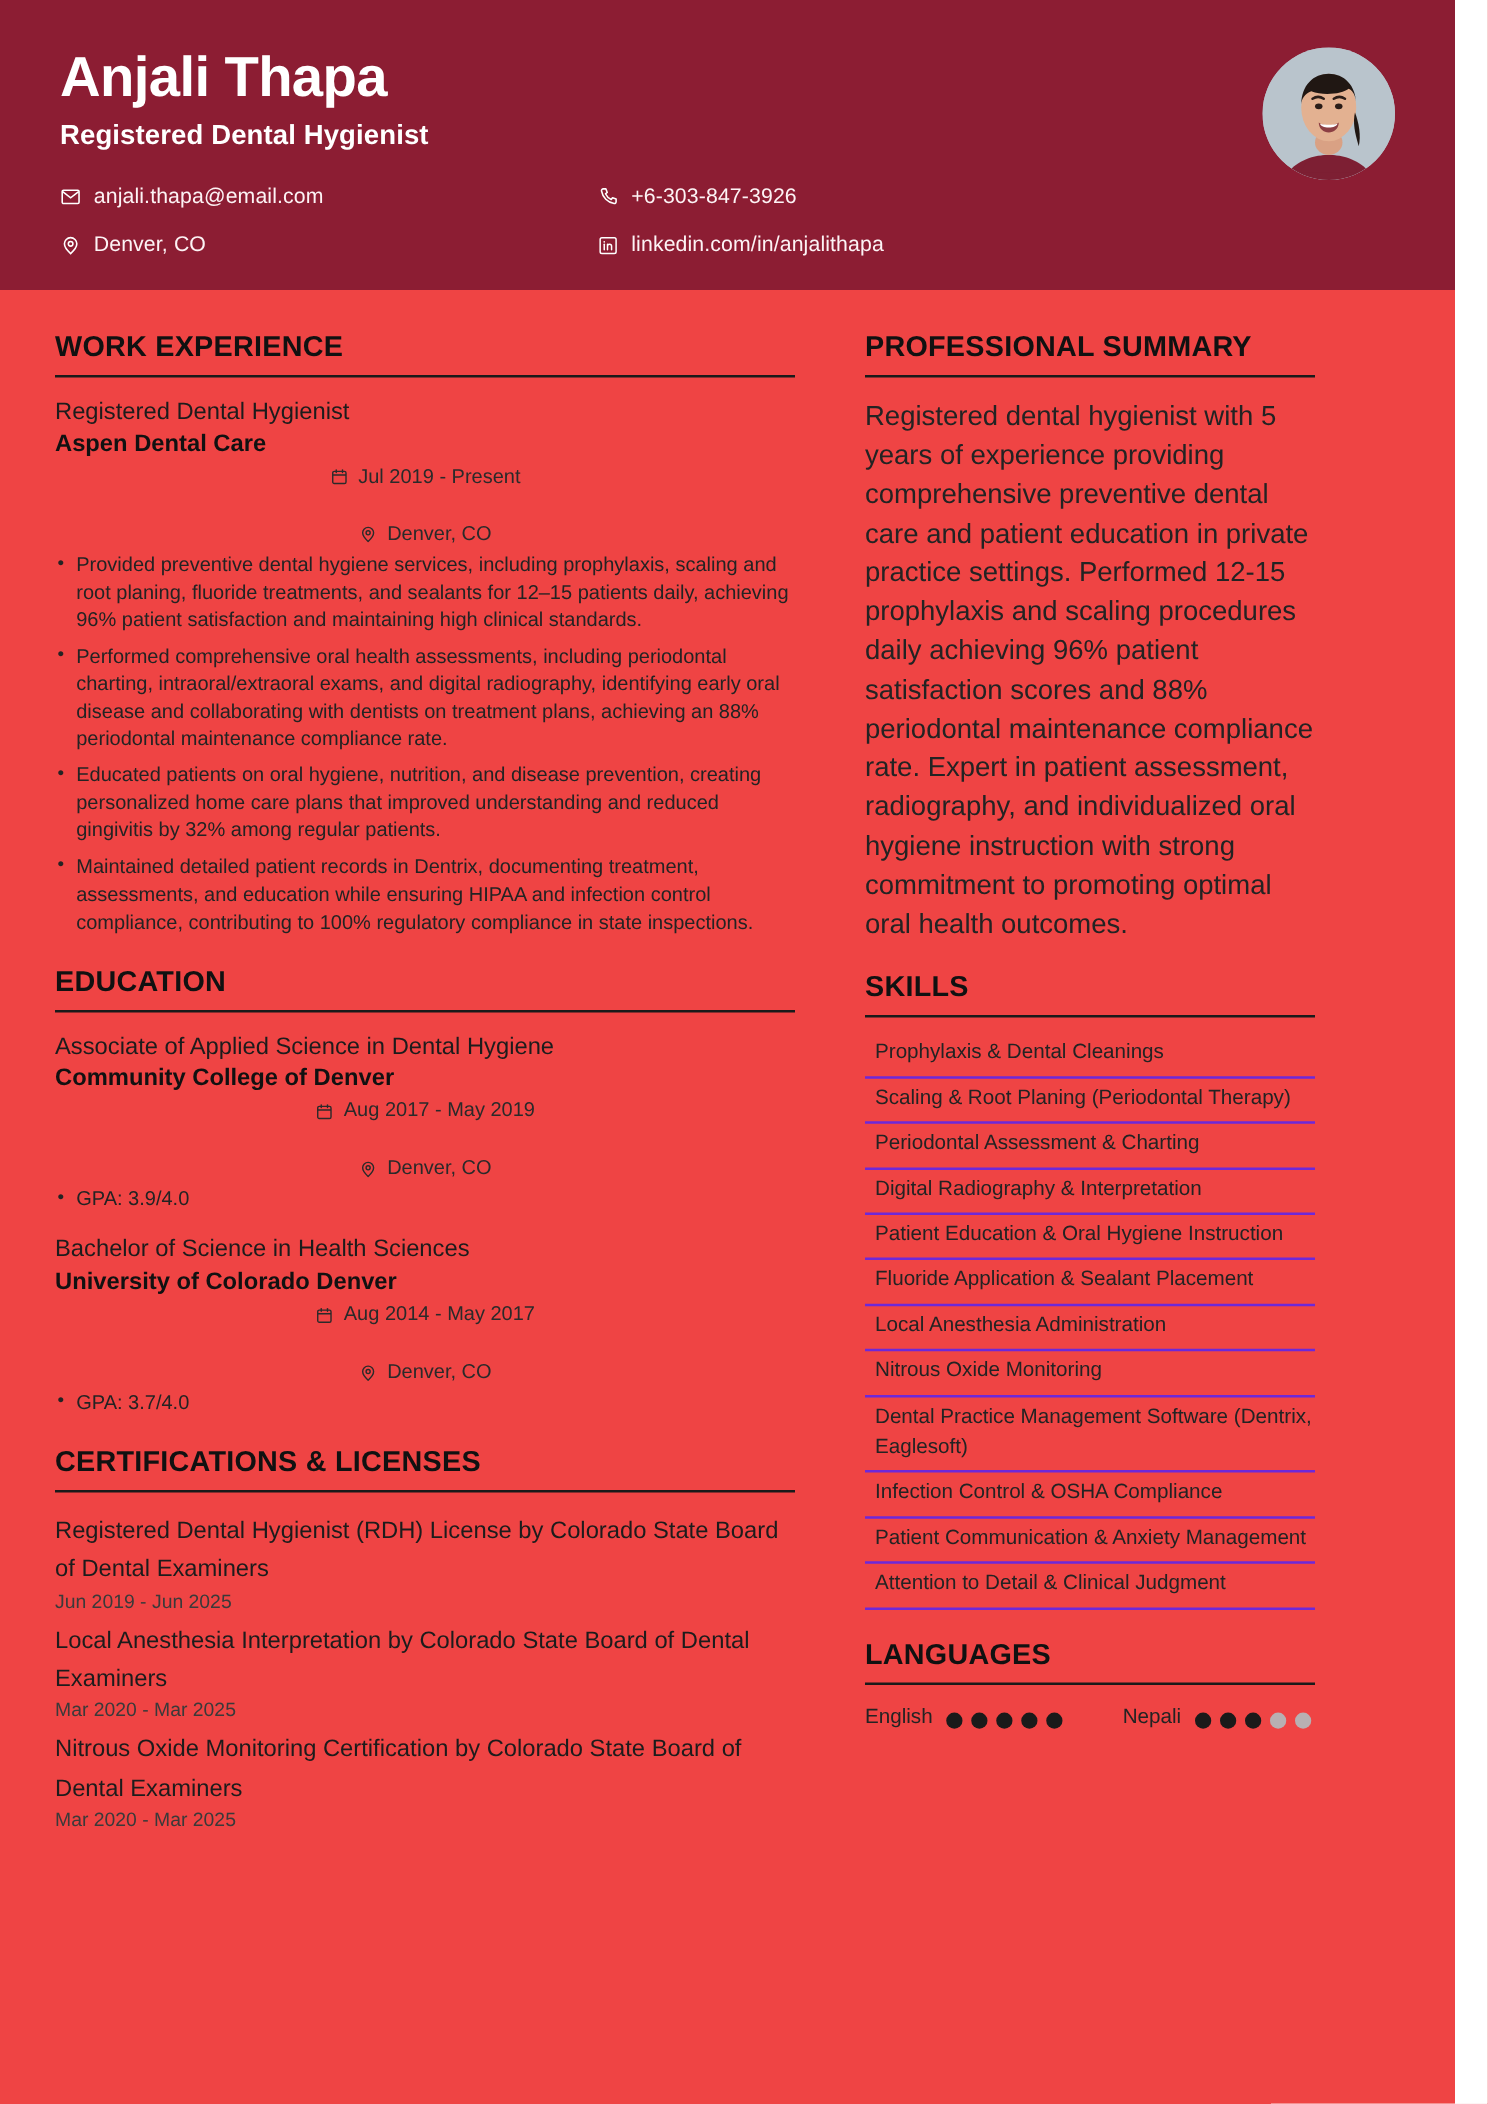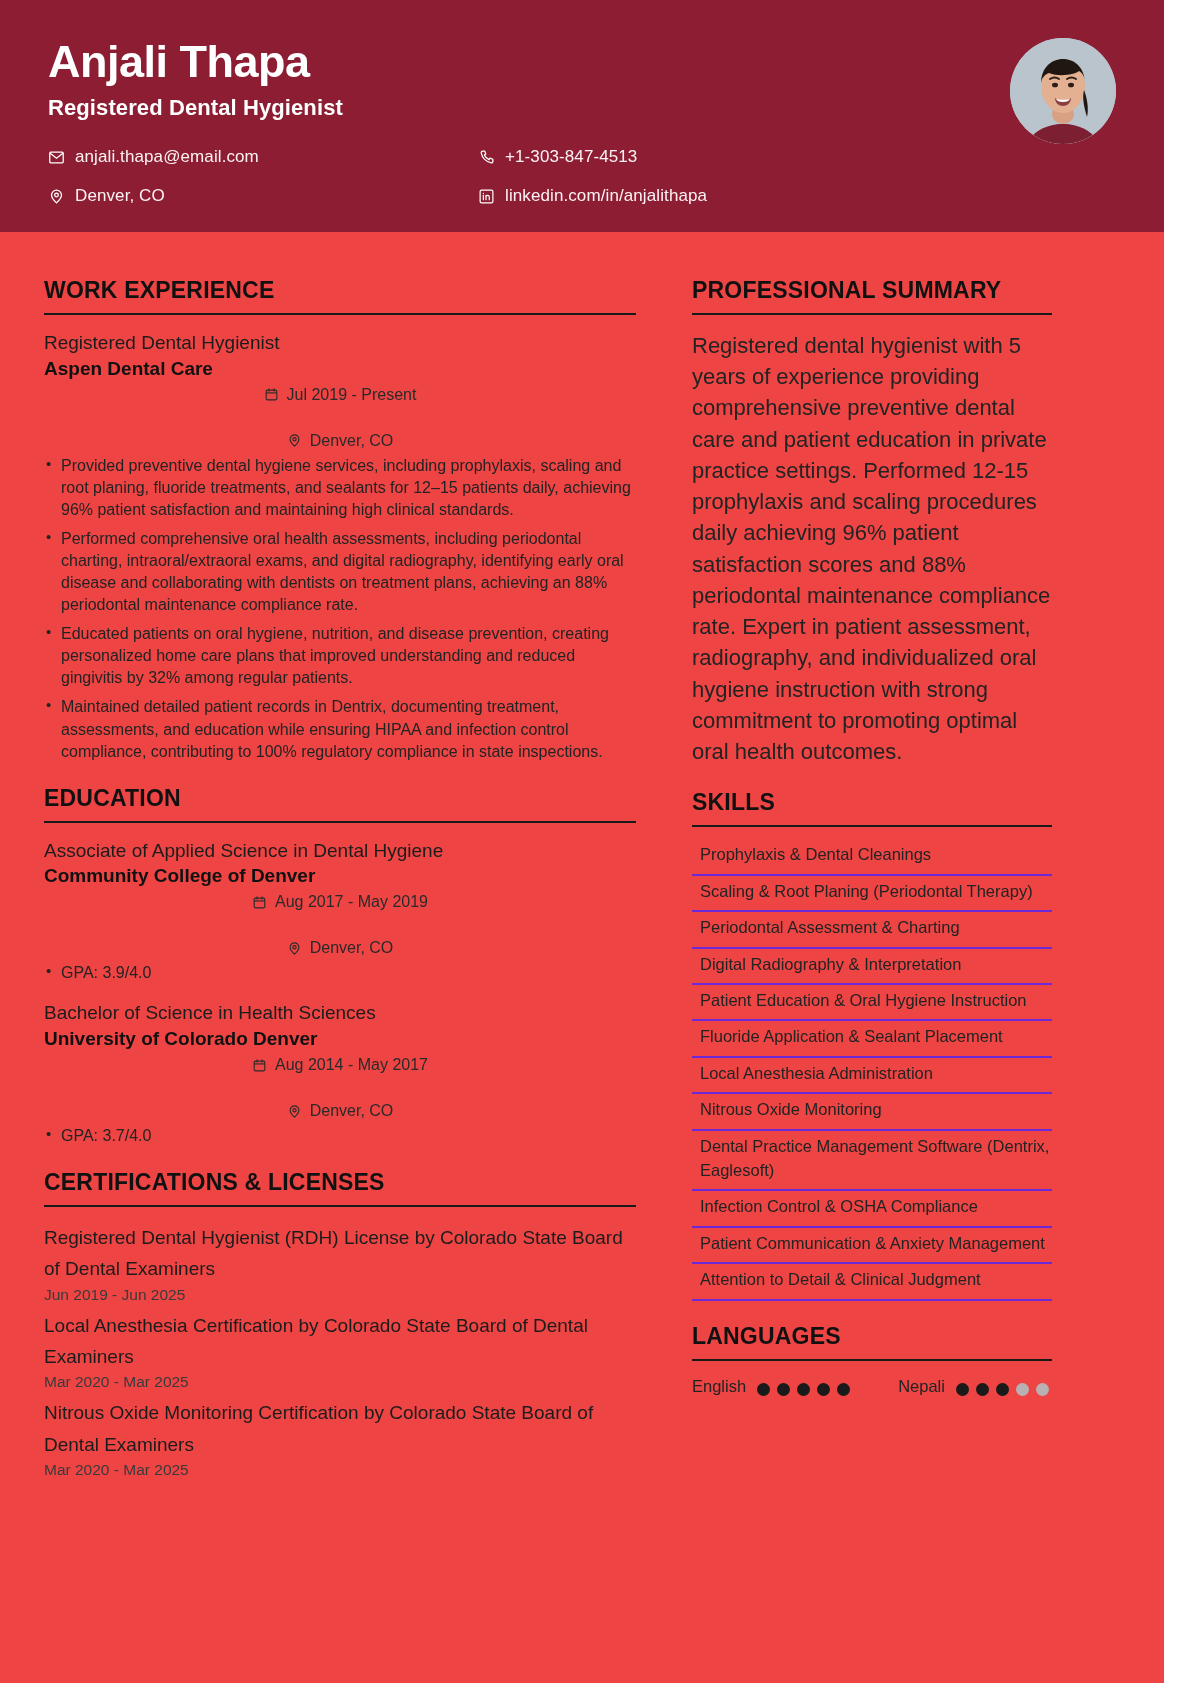--- a/index.html
+++ b/index.html
@@ -75,21 +75,21 @@
   .col-right { width: 360px; flex: none; }
 
   .section-title {
     font-size: 23px;
     font-weight: bold;
     color: #111111;
     letter-spacing: 0.2px;
     margin-top: 22px;
     margin-bottom: 9px;
   }
-  .section-title:first-child { margin-top: 17px; }
+  .section-title:first-child { margin-top: 4px; }
   .rule {
     border: 0;
     border-top: 2.5px solid #1a1a1a;
     margin-bottom: 15px;
   }
 
   .entry { margin-bottom: 16px; }
   .entry-role {
     font-size: 19px;
     color: #1c1c1c;
@@ -192,21 +192,21 @@
         </span>
         <span>anjali.thapa@email.com</span>
       </div>
 
       <div class="contact-item">
         <span>
           <svg width="17" height="17" viewBox="0 0 24 24" fill="none" stroke="#ffffff" stroke-width="1.8" stroke-linejoin="round">
             <path d="M6.5 3h3l1.5 4-2 1.5a13 13 0 006.5 6.5l1.5-2 4 1.5v3a2 2 0 01-2.2 2A17.5 17.5 0 014.5 5.2 2 2 0 016.5 3z"></path>
           </svg>
         </span>
-        <span>+1-303-847-4513</span>
+        <span>+6-303-847-3926</span>
       </div>
 
       <div class="contact-item">
         <span>
           <svg width="17" height="17" viewBox="0 0 24 24" fill="none" stroke="#ffffff" stroke-width="1.8">
             <path d="M12 21s7-6.2 7-11a7 7 0 10-14 0c0 4.8 7 11 7 11z"></path>
             <circle cx="12" cy="10" r="2.6"></circle>
           </svg>
         </span>
         <span>Denver, CO</span>
@@ -347,21 +347,21 @@
       </div>
 
       <div class="section-title">CERTIFICATIONS &amp; LICENSES</div>
       <hr class="rule">
 
       <div class="cert-entry">
         <div class="cert-name">Registered Dental Hygienist (RDH) License by Colorado State Board of Dental Examiners</div>
         <div class="cert-date">Jun 2019 - Jun 2025</div>
       </div>
       <div class="cert-entry">
-        <div class="cert-name">Local Anesthesia Certification by Colorado State Board of Dental Examiners</div>
+        <div class="cert-name">Local Anesthesia Interpretation by Colorado State Board of Dental Examiners</div>
         <div class="cert-date">Mar 2020 - Mar 2025</div>
       </div>
       <div class="cert-entry">
         <div class="cert-name">Nitrous Oxide Monitoring Certification by Colorado State Board of Dental Examiners</div>
         <div class="cert-date">Mar 2020 - Mar 2025</div>
       </div>
     </div>
 
     <div class="col-right">
 

